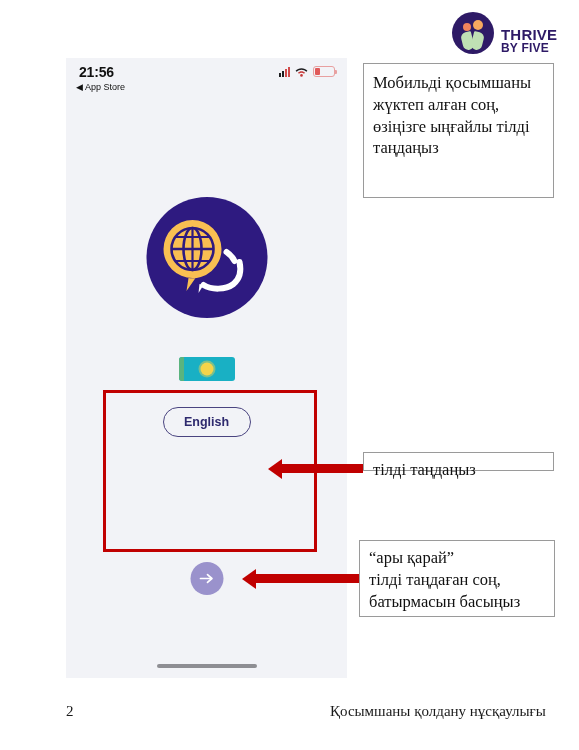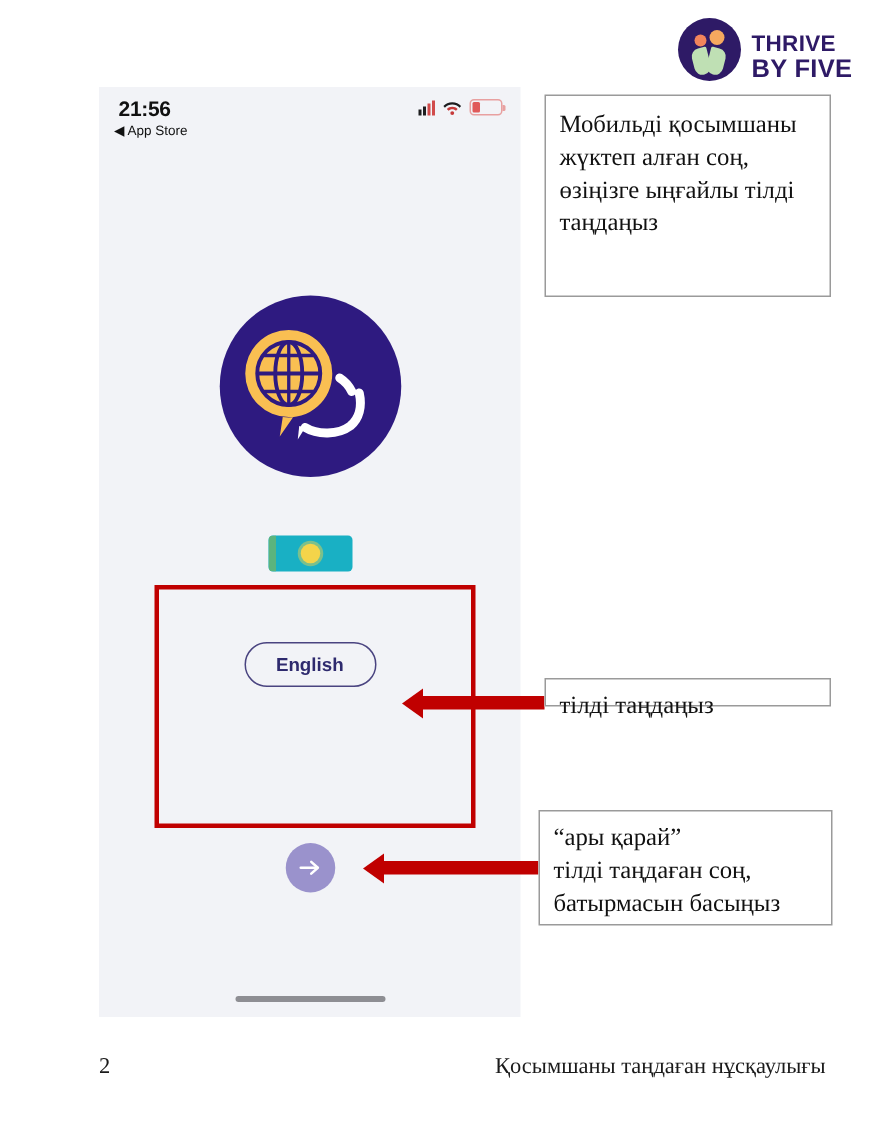--- a/index.html
+++ b/index.html
@@ -66,21 +66,21 @@
     transform: rotate(14deg);
   }
   .brand-text {
     font-family: "Liberation Sans", sans-serif;
     font-weight: bold;
     color: #2e1a66;
     line-height: 1.0;
     letter-spacing: 0.2px;
   }
   .brand-text .l1 { font-size: 15px; display: block; }
-  .brand-text .l2 { font-size: 17px; display: block; }
+  .brand-text .l2 { font-size: 12px; display: block; }
 
   
   .phone {
     position: absolute;
     left: 66px;
     top: 58px;
     width: 281px;
     height: 620px;
     background: #f2f3f7;
     overflow: hidden;
@@ -202,21 +202,21 @@
     border-radius: 50%;
     background: #f4d44a;
     box-shadow: 0 0 0 2px rgba(244,212,74,0.45);
   }
 
   
   .lang-stack {
     position: absolute;
     left: 50%;
     transform: translateX(-50%);
-    top: 370px;
+    top: 349px;
     display: flex;
     flex-direction: column;
     align-items: center;
   }
   .lang-btn {
     width: 88px;
     height: 30px;
     border: 1.4px solid #4a4480;
     border-radius: 16px;
     background: transparent;
@@ -424,13 +424,13 @@
 
 <div class="anno anno-2">тілді таңдаңыз</div>
 
 <div class="anno anno-3">
   <span class="line">“ары қарай”</span>
   <span class="line">тілді таңдаған соң,</span>
   <span class="line">батырмасын басыңыз</span>
 </div>
 
 <div class="footer-page">2</div>
-<div class="footer-title">Қосымшаны таңдаған нұсқаулығы</div>
+<div class="footer-title">Қосымшаны қолдану нұсқаулығы</div>
 
 </body></html>

